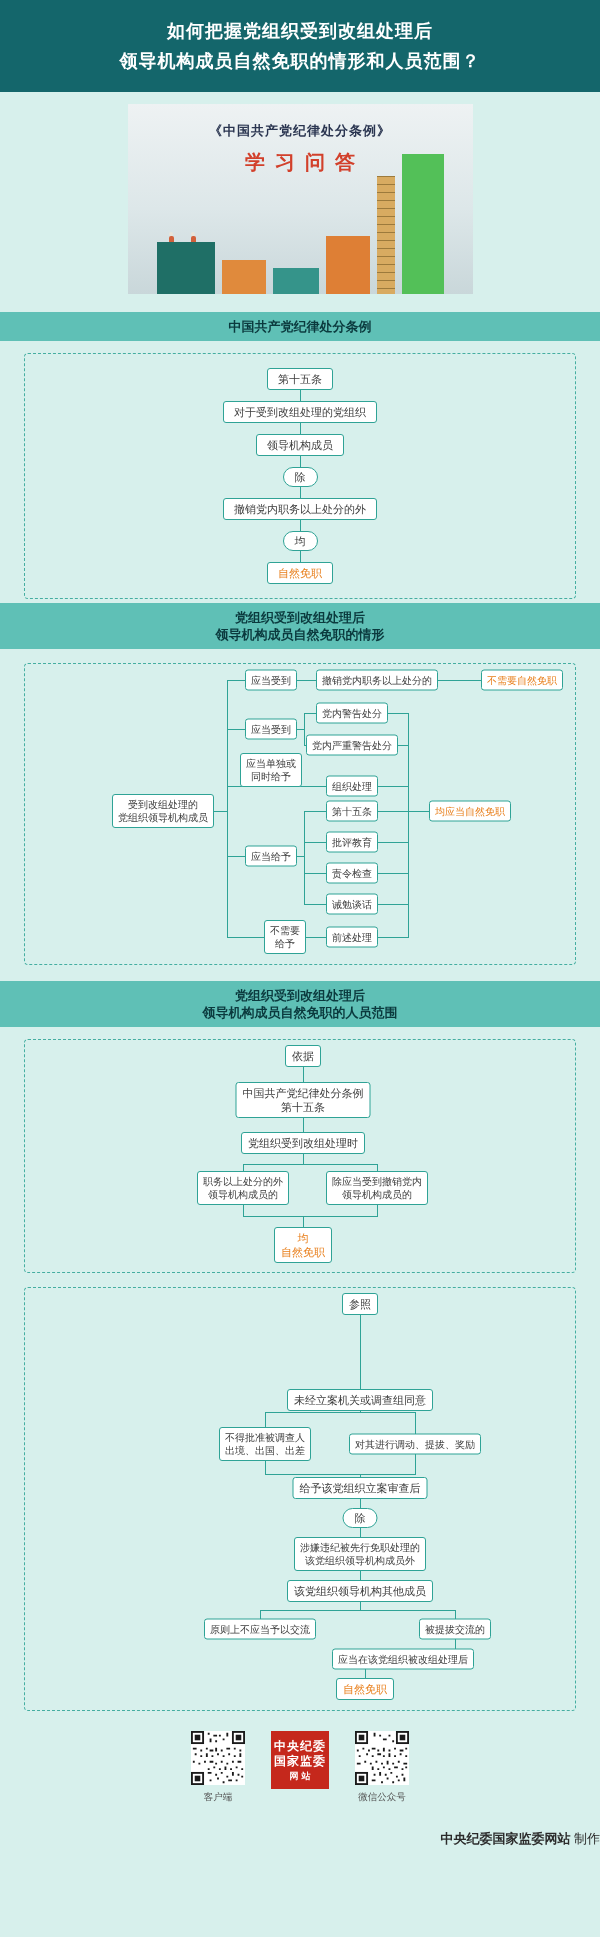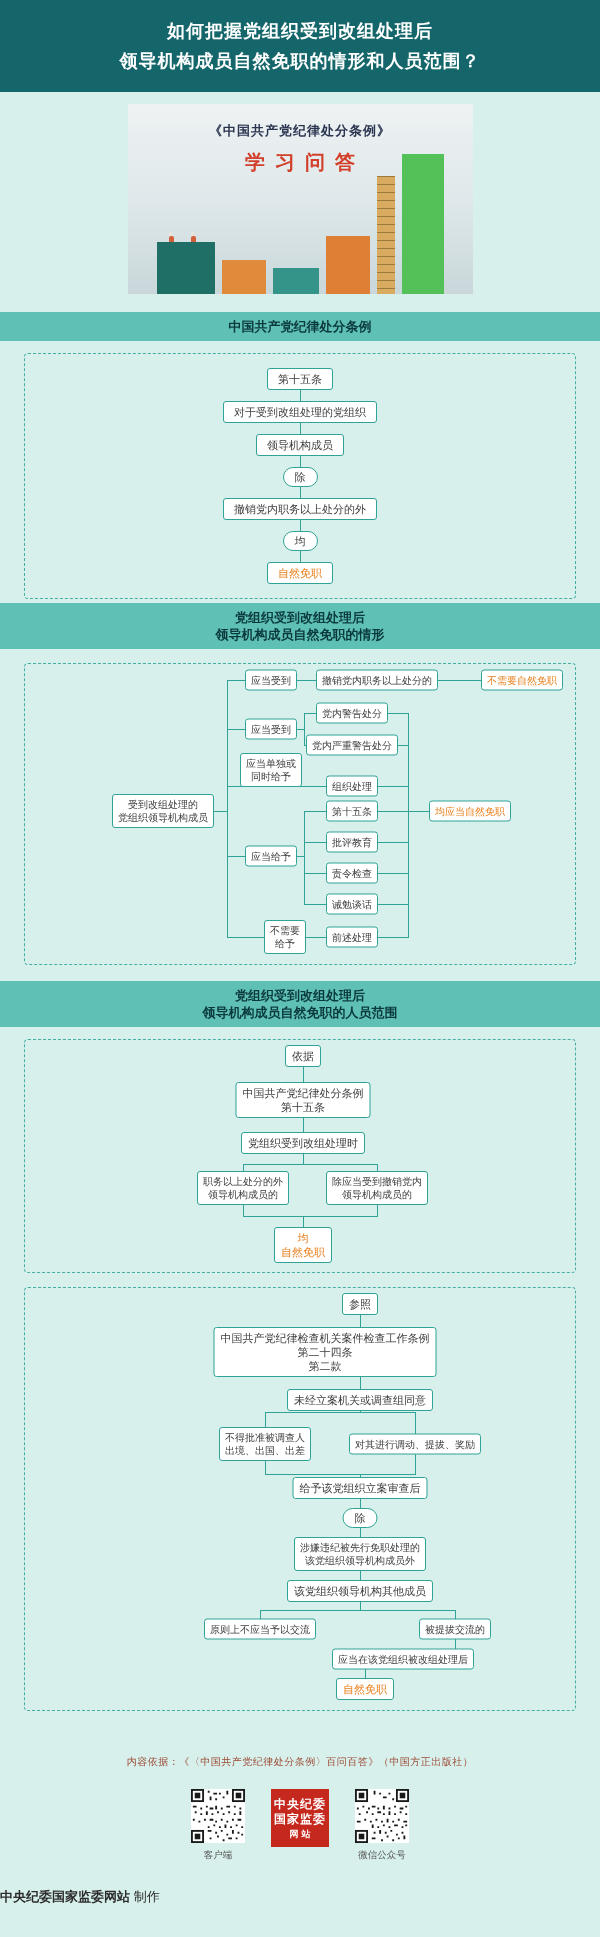--- a/index.html
+++ b/index.html
@@ -35,21 +35,21 @@
   .hl{height:1px}
   .vl{width:1px}
 
   .citation{margin-top:44px;text-align:center;font-size:10px;color:#9d4b35;letter-spacing:.5px}
   .qr-row{margin-top:20px;display:flex;justify-content:center;align-items:flex-start;gap:26px}
   .qr-item{text-align:center}
   .qr-label{margin-top:2px;font-size:9.5px;color:#555}
   .logo{width:58px;height:58px;background:#c5281c;color:#fff;display:flex;flex-direction:column;align-items:center;justify-content:center;font-family:"Liberation Serif","DejaVu Serif",serif;font-weight:bold}
   .logo .l{font-size:12px;line-height:15px;letter-spacing:1px}
   .logo .s{font-size:9px;line-height:12px;letter-spacing:3px;text-indent:3px;margin-top:1px}
-  .credit{margin-top:26px;text-align:left;font-size:13px;color:#2b2b2b}
+  .credit{margin-top:26px;text-align:right;font-size:13px;color:#2b2b2b}
   .credit .nm{font-weight:bold}
 </style>
 </head>
 <body>
 
 <div class="page">
 
   <div class="top-header">
     <div class="t">如何把握党组织受到改组处理后</div>
     <div class="t">领导机构成员自然免职的情形和人员范围？</div>
@@ -187,45 +187,39 @@
     <div class="vl" style="left:240px;top:124px;height:62px"></div>
     <div class="vl" style="left:390px;top:124px;height:62px"></div>
     <div class="hl" style="left:240px;top:186px;width:151px"></div>
     <div class="vl" style="left:335px;top:186px;height:136px"></div>
     <div class="hl" style="left:235px;top:322px;width:196px"></div>
     <div class="vl" style="left:235px;top:322px;height:19px"></div>
     <div class="vl" style="left:430px;top:322px;height:49px"></div>
     <div class="vl" style="left:340px;top:371px;height:31px"></div>
 
     <div class="box" style="left:335px;top:16px">参照</div>
-    <div class="box" style="left:300px;top:64px">
-      <span>中国共产党纪律检查机关案件检查工作条例</span>
-      <span>第二十四条</span>
-      <span>第二款</span>
-    </div>
     <div class="box" style="left:335px;top:112px">未经立案机关或调查组同意</div>
     <div class="box sm" style="left:240px;top:156px">
       <span>不得批准被调查人</span>
       <span>出境、出国、出差</span>
     </div>
     <div class="box sm" style="left:390px;top:156px">对其进行调动、提拔、奖励</div>
     <div class="box" style="left:335px;top:200px">给予该党组织立案审查后</div>
     <div class="box pill" style="left:335px;top:230px">除</div>
     <div class="box sm" style="left:335px;top:266px">
       <span>涉嫌违纪被先行免职处理的</span>
       <span>该党组织领导机构成员外</span>
     </div>
     <div class="box" style="left:335px;top:303px">该党组织领导机构其他成员</div>
     <div class="box sm" style="left:235px;top:341px">原则上不应当予以交流</div>
     <div class="box sm" style="left:430px;top:341px">被提拔交流的</div>
     <div class="box sm" style="left:378px;top:371px">应当在该党组织被改组处理后</div>
     <div class="box orange" style="left:340px;top:401px">自然免职</div>
   </div>
 
-  <div class="citation">内容依据：《〈中国共产党纪律处分条例〉百问百答》（中国方正出版社）</div>
 
   <div class="qr-row">
     <div class="qr-item">
       <svg width="54" height="54" viewBox="0 0 29 29" style="background:#fff">
         <rect width="29" height="29" fill="#ffffff"></rect>
         <g fill="#1a1a1a">
           <rect x="0" y="0" width="7" height="7"></rect>
             <rect x="22" y="0" width="7" height="7"></rect>
             <rect x="0" y="22" width="7" height="7"></rect>
         </g>

